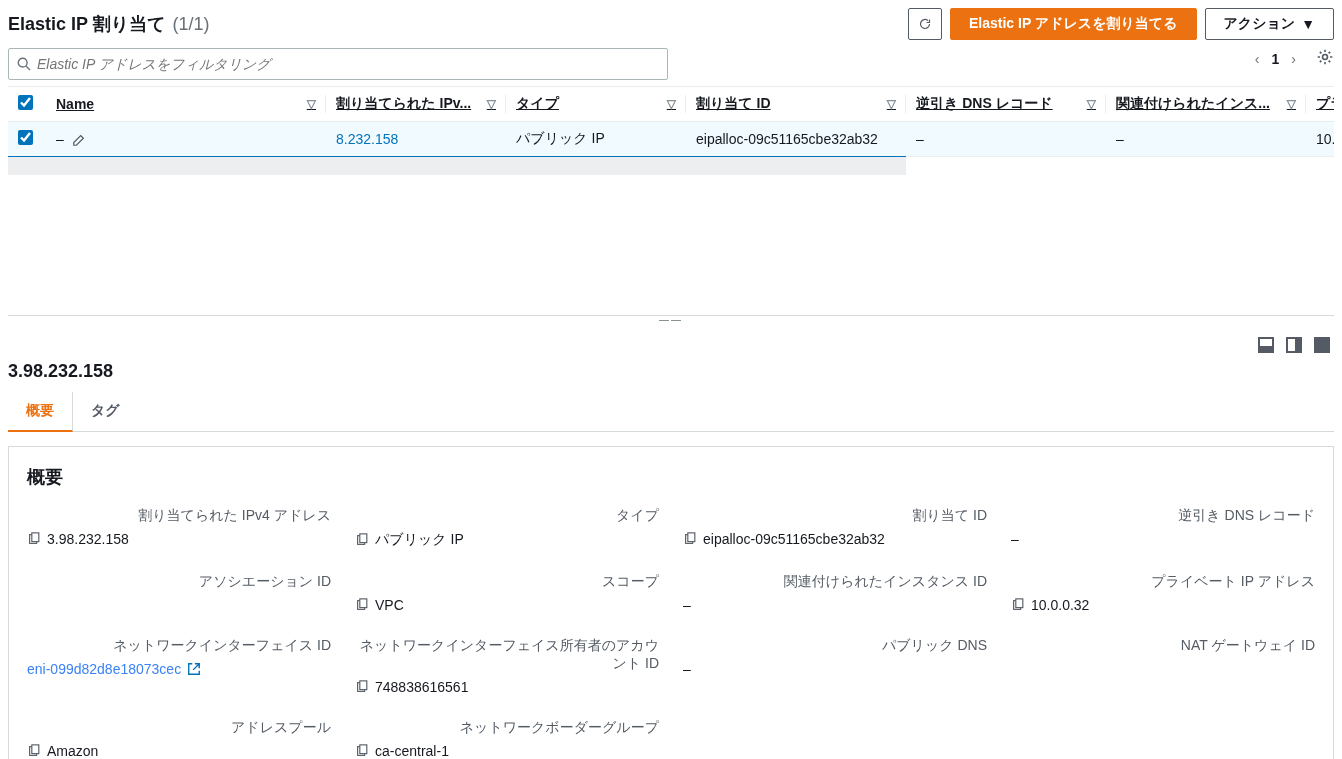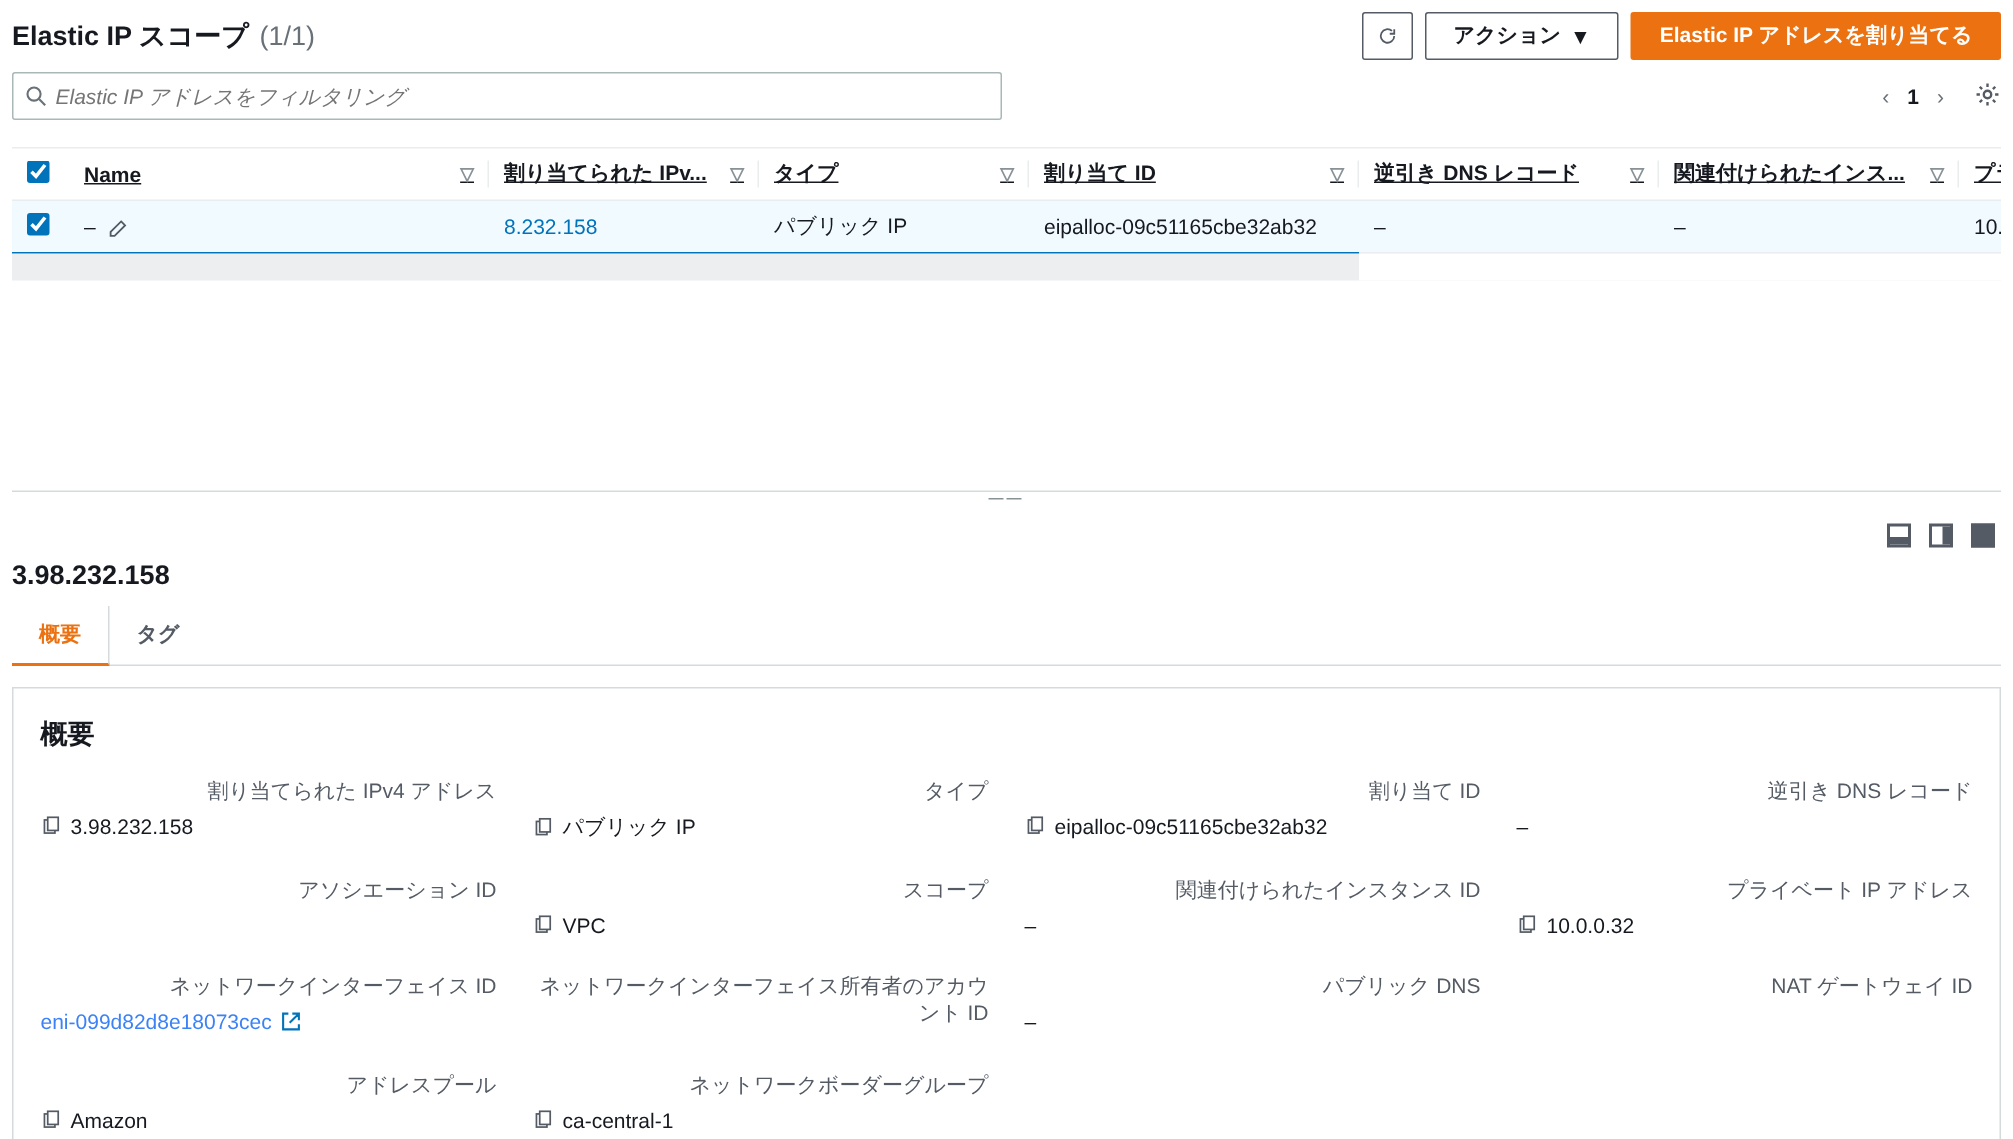--- a/index.html
+++ b/index.html
@@ -6,21 +6,21 @@
   body { background: #fff; color: #16191f; font-size: 14px; }
   .page { padding: 8px; }
   .header-row { display: flex; align-items: center; margin-bottom: 8px; }
   .title { font-size: 18px; font-weight: 700; }
   .title-count { font-weight: 400; color: #687078; margin-left: 2px; }
   .header-actions { margin-left: auto; display: flex; gap: 8px; align-items: center; }
   .btn { display: inline-flex; align-items: center; justify-content: center; border: 1px solid #545b64; background: #fff; color: #16191f; border-radius: 2px; padding: 6px 18px; font-weight: 700; cursor: pointer; font-size: 14px; height: 32px; }
   .btn.icon-only { padding: 6px 10px; width: 34px; }
   .btn.primary { background: #ec7211; border-color: #ec7211; color: #fff; }
   .btn .caret { margin-left: 6px; }
-  .filter-row { display: flex; align-items: center; margin-bottom: 18px; gap: 12px; }
+  .filter-row { display: flex; align-items: flex-start; margin-bottom: 6px; gap: 12px; }
   .filter-box { display: flex; align-items: center; border: 1px solid #aab7b8; border-radius: 2px; height: 32px; padding: 0 8px; width: 660px; }
   .filter-box input { border: none; outline: none; width: 100%; font-size: 14px; font-style: italic; color: #687078; }
   .filter-box svg { flex: 0 0 auto; margin-right: 6px; }
   .pager { margin-left: auto; display: flex; align-items: center; gap: 12px; color: #687078; }
   .pager .num { color: #16191f; font-weight: 700; }
   .gear { margin-left: 8px; }
   
   .table-wrap { overflow-x: auto; border-top: 1px solid #eaeded;}
   table { border-collapse: collapse; width: 100%; min-width: 1342px; table-layout: fixed; }
   th, td { text-align: left; padding: 8px 10px; font-size: 14px; white-space: nowrap; overflow: hidden; text-overflow: ellipsis; }
@@ -58,34 +58,34 @@
   .edit-icon{ width:14px; height:14px;}
   .refresh-icon{width:16px;height:16px;}
 </style>
 </head>
 <body>
 
 <div class="page">
 
   <div class="header-row">
     <span class="title">
-      <span>Elastic IP スコープ</span>
+      <span>Elastic IP 割り当て</span>
       <span class="title-count">(1/1)</span>
     </span>
     <div class="header-actions">
       <button class="btn icon-only">
         <svg class="refresh-icon" viewBox="0 0 16 16">
             <path fill="none" stroke="#545b64" stroke-width="1.6" d="M14 8a6 6 0 1 1-2-4.5M14 2v4h-4"></path>
           </svg>
       </button>
+      <button class="btn primary">Elastic IP アドレスを割り当てる</button>
       <button class="btn">
         <span>アクション</span>
         <span class="caret">▼</span>
       </button>
-      <button class="btn primary">Elastic IP アドレスを割り当てる</button>
     </div>
   </div>
 
   <div class="filter-row">
     <div class="filter-box">
       <svg width="14" height="14" viewBox="0 0 16 16">
           <circle cx="6.5" cy="6.5" r="5" fill="none" stroke="#687078" stroke-width="1.6"></circle>
           <line x1="10.5" y1="10.5" x2="15" y2="15" stroke="#687078" stroke-width="1.6"></line>
         </svg>
       <input type="text" placeholder="Elastic IP アドレスをフィルタリング" style="">
@@ -288,20 +288,27 @@
         <div class="field-label">ネットワークインターフェイス ID</div>
         <div class="field-value">
           <span class="link">eni-099d82d8e18073cec</span>
           <svg width="14" height="14" viewBox="0 0 16 16">
               <path fill="none" stroke="#0073bb" stroke-width="1.6" d="M6 2H2v12h12v-4M9 2h5v5M14 2L7 9"></path>
             </svg>
         </div>
       </div>
       <div>
         <div class="field-label">ネットワークインターフェイス所有者のアカウント ID</div>
+        <div class="field-value">
+            <svg class="copy-icon" viewBox="0 0 16 16">
+              <rect x="3" y="3" width="8" height="10" fill="none" stroke="#545b64" stroke-width="1.3"></rect>
+              <rect x="5.5" y="1" width="8" height="10" fill="#fff" stroke="#545b64" stroke-width="1.3"></rect>
+            </svg>
+            <span>748838616561</span>
+          </div>
       </div>
       <div>
         <div class="field-label">パブリック DNS</div>
         <div class="field-value">
             <span>–</span>
           </div>
       </div>
       <div>
         <div class="field-label">NAT ゲートウェイ ID</div>
       </div>

